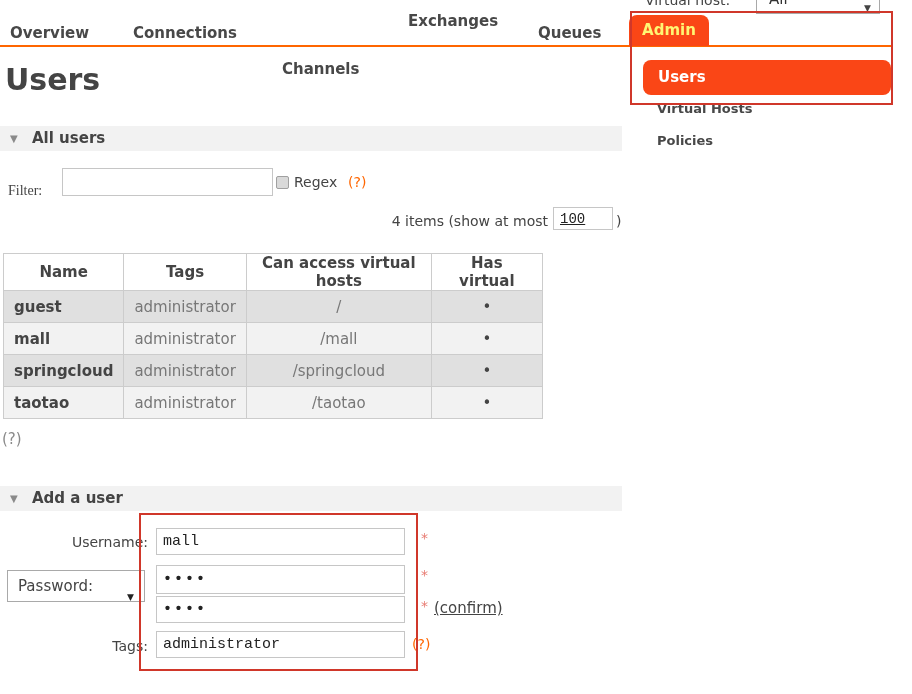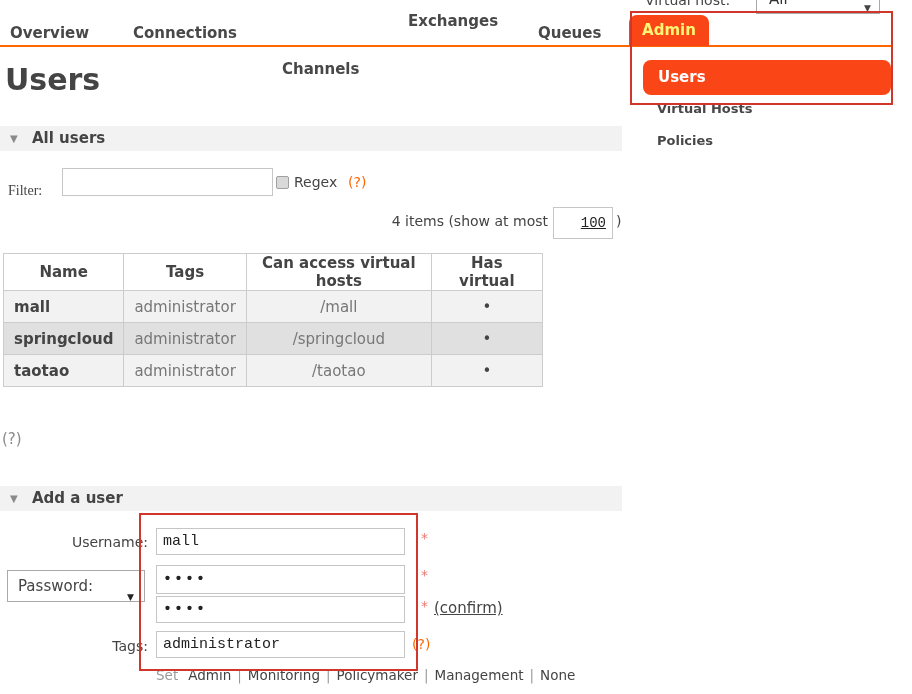--- a/index.html
+++ b/index.html
@@ -117,33 +117,39 @@
     <span class="cap">All users</span>
   </div>
 
   <span class="abs lbl" style="left:8px; top:183px;font-family:Liberation Serif, serif;">Filter:</span>
   <input class="abs txt-input" style="left: 62px; top: 168px; width: 211px; height: 28px;" value="">
   <span class="abs chk" style="left:276px; top:176px;"></span>
   <span class="abs lbl" style="left:294px; top:174px;">Regex</span>
   <span class="abs help" style="left:348px; top:174px;">(?)</span>
 
   <span class="abs lbl" style="right:364px; top:213px;">4 items (show at most</span>
-  <input class="abs txt-input" style="left: 553px; top: 207px; width: 60px; height: 32px; font-size: 14px; text-align: right; text-decoration: underline;" value="100">
+  <input class="abs txt-input" style="left: 553px; top: 207px; width: 60px; height: 23px; font-size: 14px; text-align: left; text-decoration: underline;" value="100">
   <span class="abs lbl" style="left:616px; top:213px;">)</span>
 
   <table class="abs users" style="left:3px; top:253px;">
     <thead>
       <tr>
         <th style="width:105px;">Name</th>
         <th style="width:109px;">Tags</th>
         <th style="width:185px;">Can access virtual hosts</th>
         <th style="width:111px;">Has virtual</th>
       </tr>
     </thead>
     <tbody>
+      <tr class="row-dark">
+        <td class="c-name">guest</td>
+        <td class="c-tags">administrator</td>
+        <td class="c-vh">/</td>
+        <td class="c-pw">•</td>
+      </tr>
       <tr class="row-light">
         <td class="c-name">mall</td>
         <td class="c-tags">administrator</td>
         <td class="c-vh">/mall</td>
         <td class="c-pw">•</td>
       </tr>
       <tr class="row-dark">
         <td class="c-name">springcloud</td>
         <td class="c-tags">administrator</td>
         <td class="c-vh">/springcloud</td>
@@ -179,17 +185,14 @@
   <span class="abs req" style="left:421px; top:567px;">*</span>
 
   <input class="abs txt-input" style="left: 156px; top: 596px; width: 249px; height: 27px; font-weight: bold; letter-spacing: 2px;" value="••••">
   <span class="abs req" style="left:421px; top:598px;">*</span>
   <span class="abs note" style="left:434px; top:599px;">(confirm)</span>
 
   <span class="abs form-label" style="left:40px; top:638px;">Tags:</span>
   <input class="abs txt-input" style="left: 156px; top: 631px; width: 249px; height: 27px;" value="administrator">
   <span class="abs help" style="left:412px; top:636px;">(?)</span>
 
-  <div class="abs set-row" style="left:156px; top:667px;">
-    <span class="muted">Set</span><span class="opt">Admin</span><span class="sep">|</span><span class="opt">Monitoring</span><span class="sep">|</span><span class="opt">Policymaker</span><span class="sep">|</span><span class="opt">Management</span><span class="sep">|</span><span class="opt">None</span>
-  </div>
 
 </div>
 
 </body></html>

